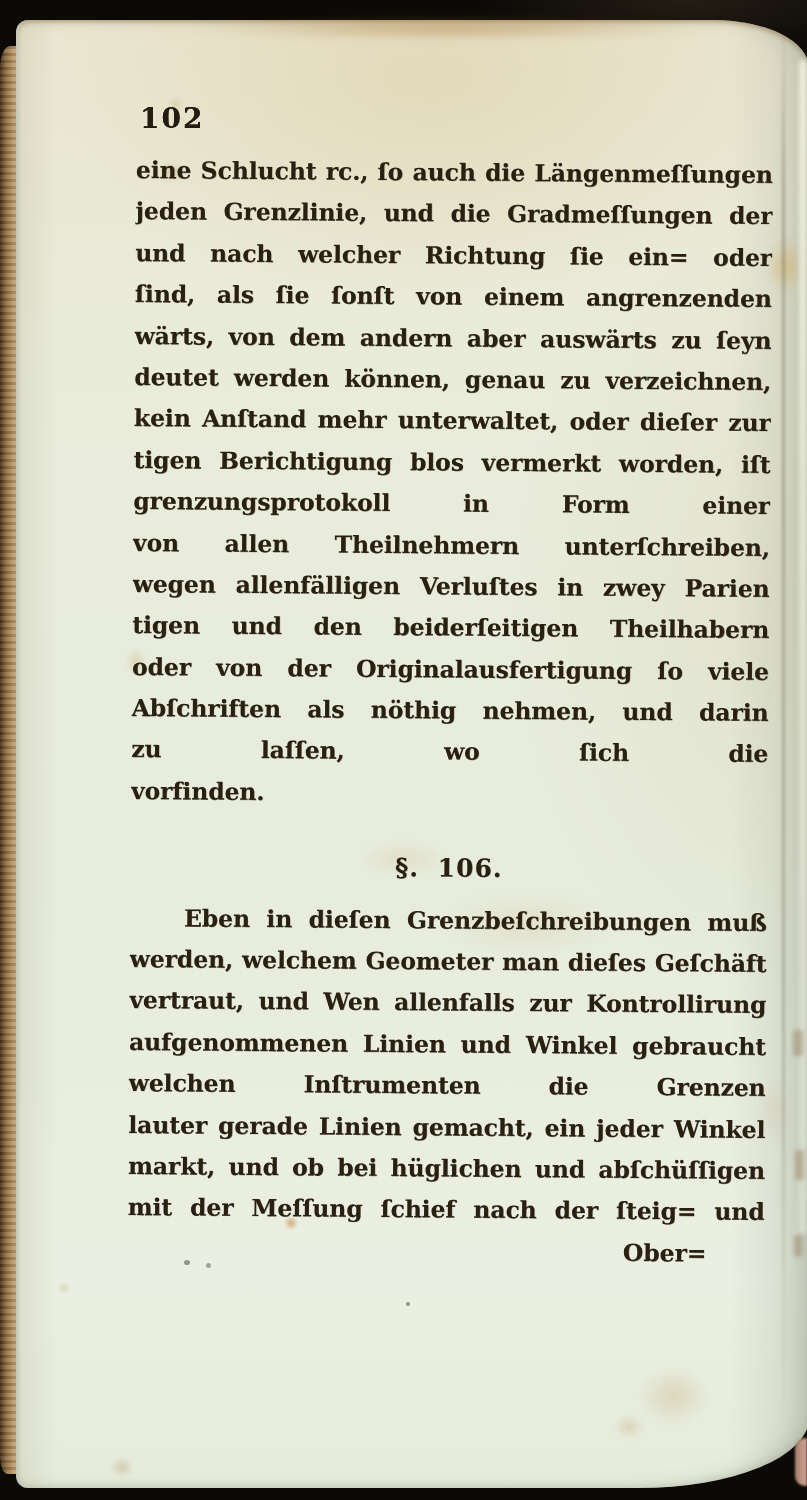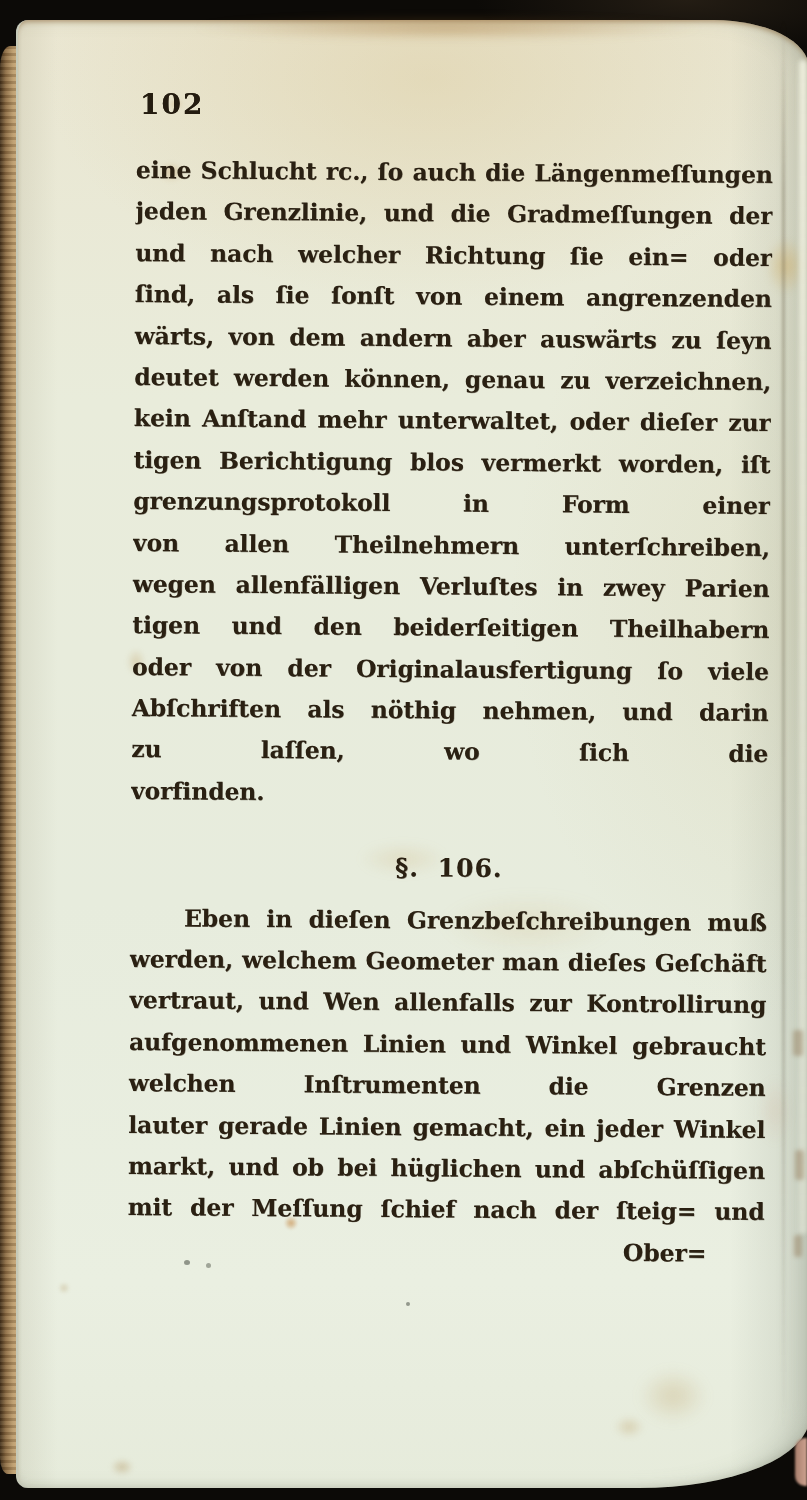--- a/index.html
+++ b/index.html
@@ -29,21 +29,21 @@
   .gutter-line{position:absolute;right:24px;top:0;width:3px;height:96%;
     background:linear-gradient(180deg, rgba(90,80,55,0) 0%, rgba(90,80,55,.35) 12%, rgba(80,75,55,.28) 70%, rgba(80,75,55,0) 100%);
     filter:blur(1.5px);}
   .edge-light{position:absolute;right:2px;top:40px;width:8px;height:80%;
     background:linear-gradient(180deg, rgba(245,245,228,.8), rgba(235,238,222,.5));filter:blur(2px);border-radius:4px;}
 
   .stain{position:absolute;border-radius:50%;}
   .finger{position:absolute;right:0;top:1438px;width:12px;height:48px;
     background:linear-gradient(90deg,#a87f6d,#cda390);border-radius:10px 0 0 10px;filter:blur(1px);}
 
-  .pagenum{position:absolute;left:122px;top:68px;font-size:28px;font-weight:700;
+  .pagenum{position:absolute;left:122px;top:82px;font-size:28px;font-weight:700;
     color:#241c10;letter-spacing:2px;text-shadow:0 0 .6px #241c10;}
 
   .text-block{position:absolute;left:118px;top:130px;width:637px;
     color:#2a2012;font-size:23.5px;font-weight:700;letter-spacing:-.1px;
     text-shadow:.4px .4px 0 rgba(42,32,18,.45);
     transform:rotate(.45deg);transform-origin:0 0;}
   .line{height:41.4px;line-height:41.4px;text-align:justify;text-align-last:justify;overflow:hidden;white-space:normal;}
   .line.last{text-align-last:left;}
   .line.indent{text-indent:54px;}
   .heading{height:41.4px;line-height:41.4px;margin-top:33px;text-align:center;

